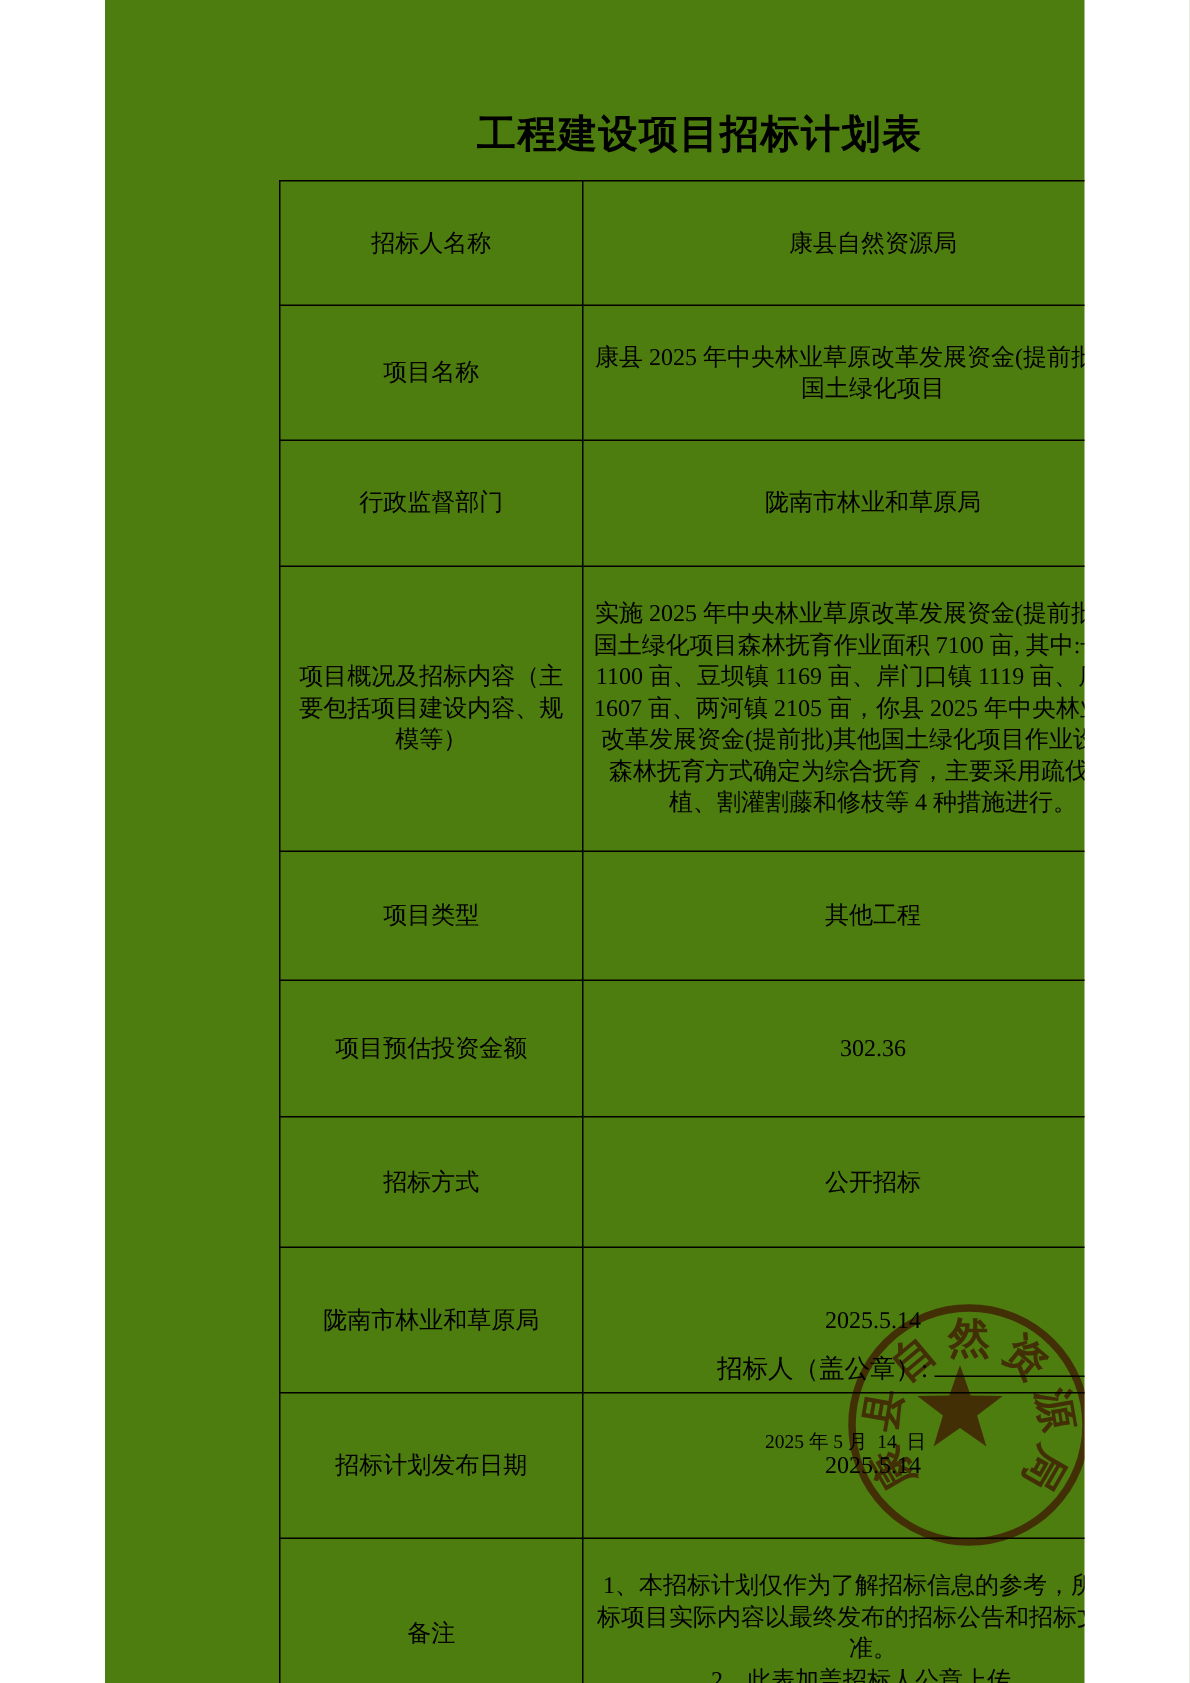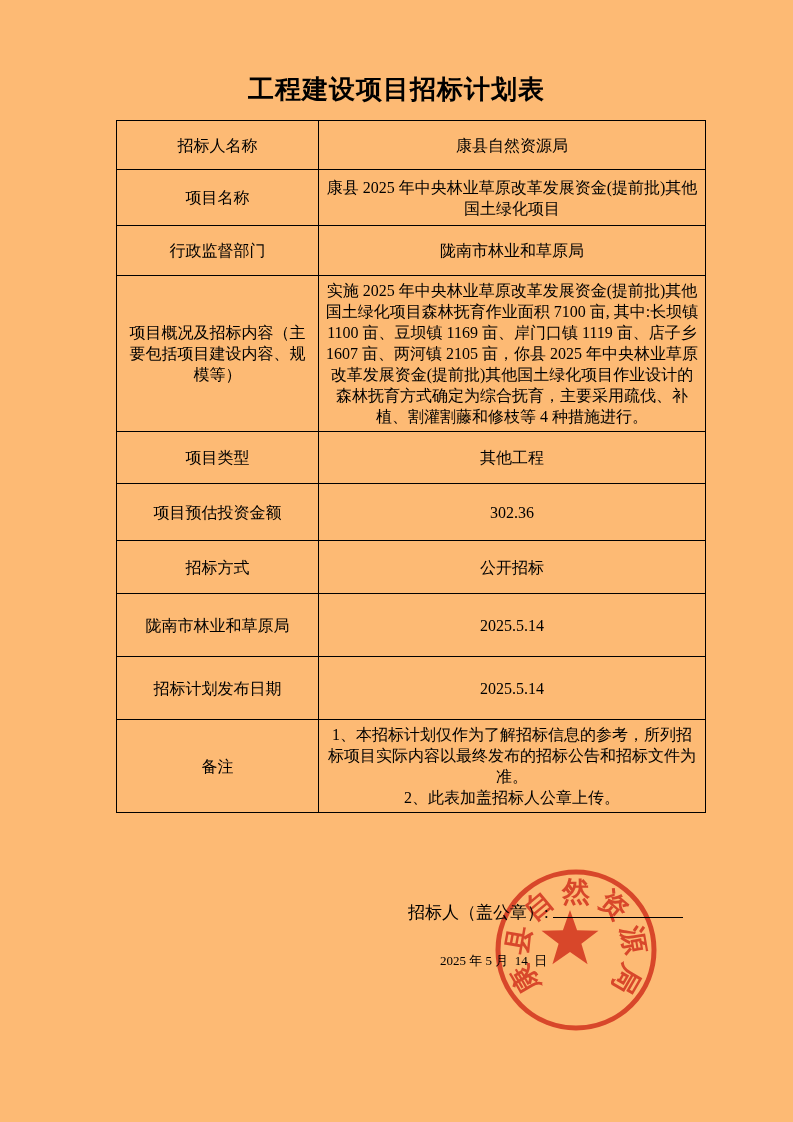--- a/index.html
+++ b/index.html
@@ -1,19 +1,19 @@
 <!DOCTYPE html>
 <html><head>
 <meta charset="utf-8">
 <style>
   html,body{margin:0;padding:0;background:#ffffff;}
   .page{
     position:relative;
-    width:793px;height:1122px;
-    background:#fdba74;
+    width:653px;height:1122px;
+    background:#4d7c0f;
     margin:0 auto;
     font-family:"Liberation Serif","DejaVu Serif",serif;
     color:#000000;
     overflow:hidden;
   }
   .doc-title{
     position:absolute;
     top:72px;left:0;width:793px;
     margin:0;
     text-align:center;
@@ -27,21 +27,21 @@
     top:120px;left:116px;
     width:563px;
     border-collapse:collapse;
     table-layout:fixed;
     font-size:16px;
     line-height:21px;
   }
   table.plan td{
     border:1px solid #000;
     vertical-align:middle;
-    padding:4px 6px;
+    padding:21px 6px;
   }
   td.lbl{
     width:189px;
     text-align:center;
     padding:3px 2px;
   }
   td.val{
     width:374px;
     text-align:center;
   }

